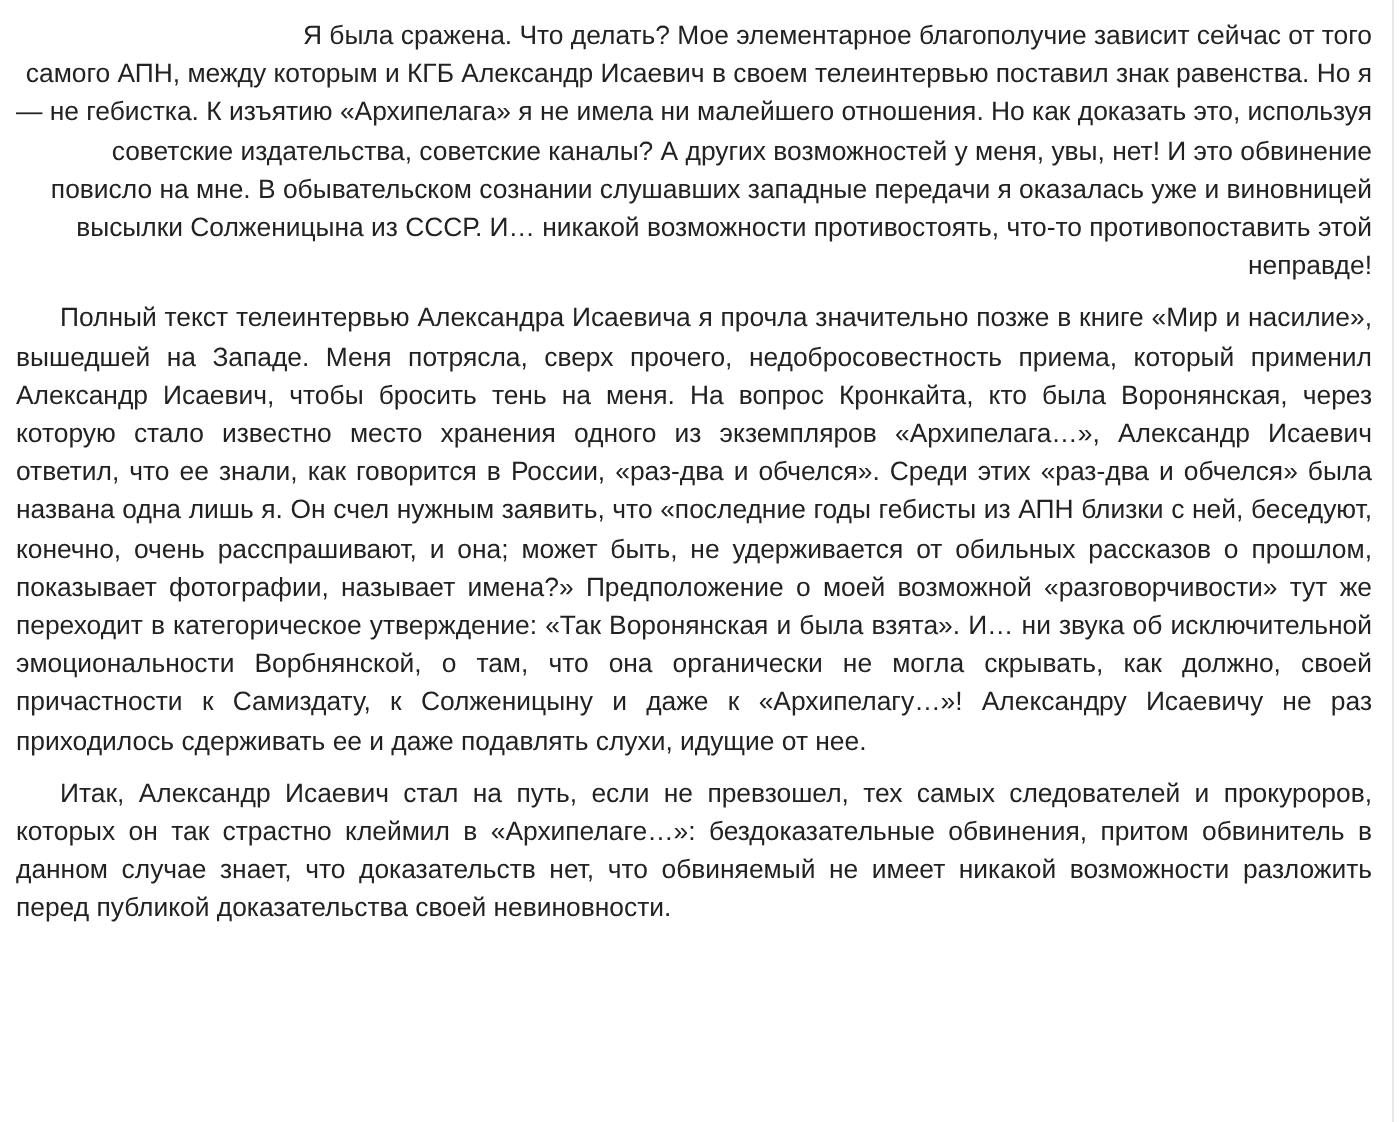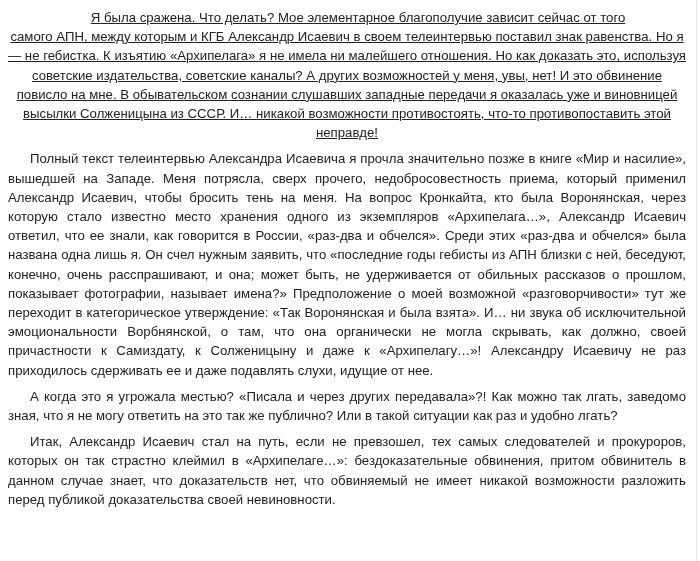--- a/index.html
+++ b/index.html
@@ -5,25 +5,24 @@
   html, body { margin:0; padding:0; background:#ffffff; }
   body { width:700px; height:561px; overflow:hidden; position:relative; }
   .article {
     position:absolute; left:0; top:0; width:697px; height:561px;
     border-right:1px solid #e8e8e8; box-sizing:border-box;
     padding:8px 10px 0 8px;
     font-family:"Liberation Sans", sans-serif; font-size:13.2px; line-height:19.2px;
     color:#222222; text-align:justify;
   }
   .article p { margin:0 0 7px 0; text-indent:22px; }
-  .article p.first { text-align:center;text-decoration:underline; }
+  .article p.first { text-align:right; }
   sup { font-size:9px; line-height:0; vertical-align:super; }
 </style>
 </head>
 <body>
 
 <div class="article">
   <p class="first"><span>Я была сражена. Что делать? Мое элементарное благополучие зависит сейчас от того</span><br><span>самого АПН, между которым и КГБ Александр Исаевич в своем телеинтервью поставил знак равенства. Но я — не гебистка. К изъятию «Архипелага» я не имела ни малейшего отношения. Но как доказать это, используя советские издательства, советские каналы? А других возможностей у меня, увы, нет! И это обвинение повисло на мне. В обывательском сознании слушавших западные передачи я оказалась уже и виновницей высылки Солженицына из СССР. И… никакой возможности противостоять, что-то противопоставить этой неправде!</span></p>
   <p>Полный текст телеинтервью Александра Исаевича я прочла значительно позже в книге «Мир и насилие», вышедшей на Западе. Меня потрясла, сверх прочего, недобросовестность приема, который применил Александр Исаевич, чтобы бросить тень на меня. На вопрос Кронкайта, кто была Воронянская, через которую стало известно место хранения одного из экземпляров «Архипелага…», Александр Исаевич ответил, что ее знали, как говорится в России, «раз-два и обчелся». Среди этих «раз-два и обчелся» была названа одна лишь я. Он счел нужным заявить, что «последние годы гебисты из АПН близки с ней, беседуют, конечно, очень расспрашивают, и она; может быть, не удерживается от обильных рассказов о прошлом, показывает фотографии, называет имена?» Предположение о моей возможной «разговорчивости» тут же переходит в категорическое утверждение: «Так Воронянская и была взята». И… ни звука об исключительной эмоциональности Ворбнянской, о там, что она органически не могла скрывать, как должно, своей причастности к Самиздату, к Солженицыну и даже к «Архипелагу…»! Александру Исаевичу не раз приходилось сдерживать ее и даже подавлять слухи, идущие от нее.</p>
-  <p>А когда это я угрожала местью? «Писала и через других передавала»?! Как можно так лгать, заведомо зная, что я не могу ответить на это так же публично? Или в такой ситуации как раз и удобно лгать?</p>
   <p>Итак, Александр Исаевич стал на путь, если не превзошел, тех самых следователей и прокуроров, которых он так страстно клеймил в «Архипелаге…»: бездоказательные обвинения, притом обвинитель в данном случае знает, что доказательств нет, что обвиняемый не имеет никакой возможности разложить перед публикой доказательства своей невиновности.</p>
 
 </div>
 
 </body></html>

